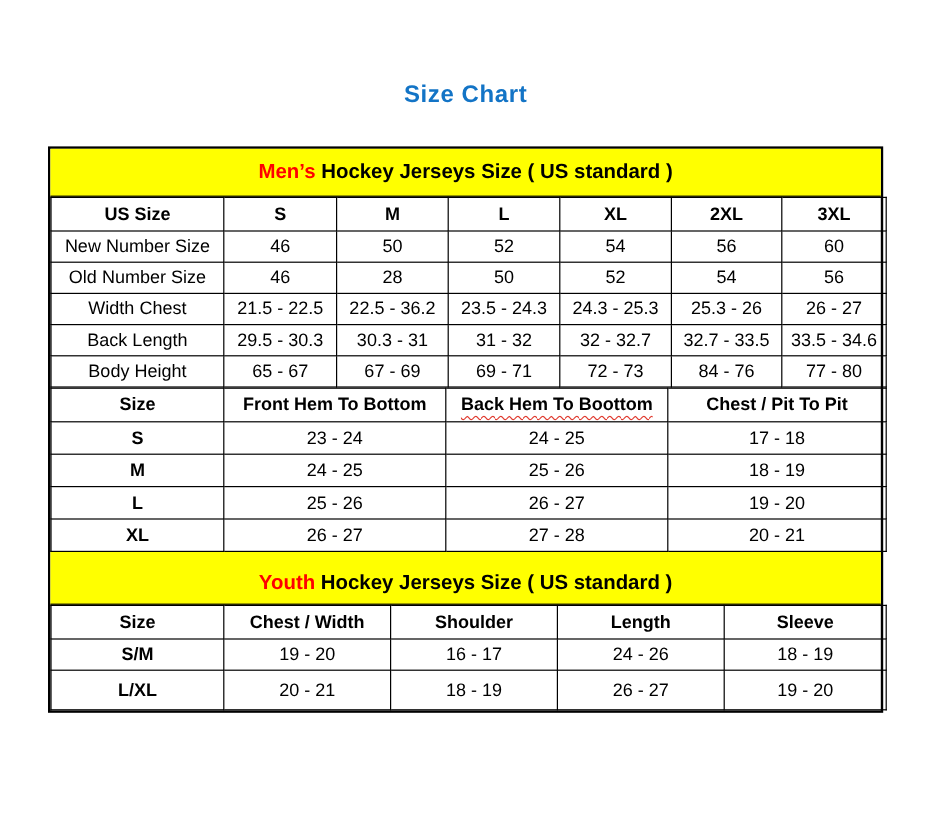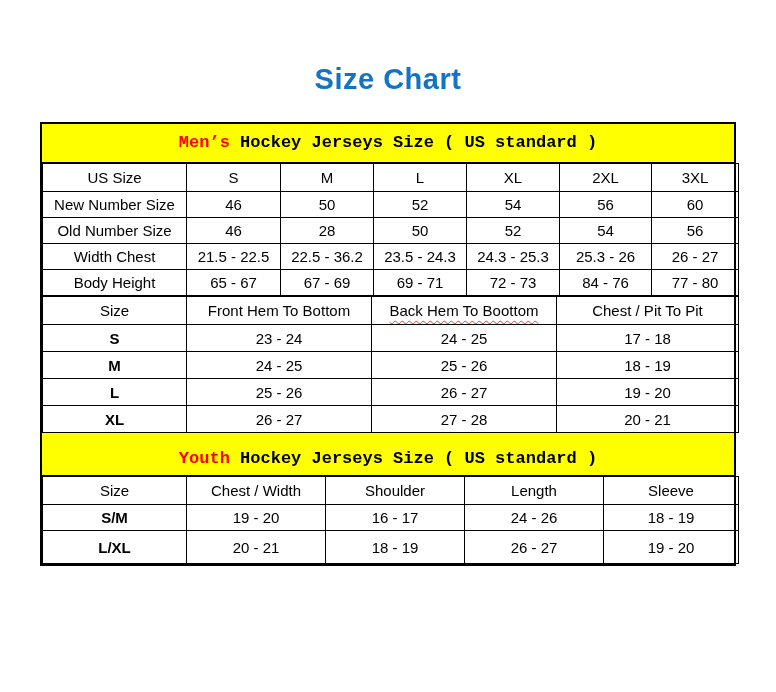--- a/index.html
+++ b/index.html
@@ -2,45 +2,44 @@
 <html><head>
 <meta charset="utf-8">
 <style>
   html,body{margin:0;padding:0;}
   body{
     width:776px;height:692px;background:#ffffff;overflow:hidden;
     font-family:"Liberation Sans",sans-serif;color:#000;
   }
   h1[data-name="page-title"]{
     margin:62px 0 0 0;height:34px;line-height:34px;
-    text-align:center;font-size:29px;font-weight:700;color:#1374C6;
+    text-align:center;font-size:20px;font-weight:700;color:#1374C6;
     letter-spacing:.5px;
   }
   .size-table{
     width:692px;margin:26px auto 0 auto;
     border:2px solid #000;background:#fff;
   }
   .banner{
     background:#FFFF00;border-bottom:1.5px solid #000;
     text-align:center;font-weight:700;font-size:17px;
     padding:9px 0 10px 0;
-    font-family:Liberation Mono, monospace;
   }
   .banner + table{margin-top:0;}
   .banner .banner-hl{color:#FF0000;}
   .banner.banner-youth{padding:16px 0 7px 0;}
   table.sec{
     border-collapse:collapse;width:100%;table-layout:fixed;
     border-bottom:1.5px solid #000;
   }
   table.sec th, table.sec td{
     border:1.5px solid #000;text-align:center;vertical-align:middle;
     font-size:15px;padding:0;overflow:hidden;white-space:nowrap;
   }
-  table.sec thead th{font-weight:400;height:27px;text-align:center;}
+  table.sec thead th{font-weight:700;height:27px;text-align:center;}
   table.sec td{font-weight:400;}
   .sec-mens tbody th{font-weight:400;}
   .sec-womens tbody th,.sec-youth tbody th{font-weight:700;}
   .sec-mens tbody tr{height:26px;}
   .sec-womens tbody tr{height:27px;}
   .sec-youth tbody tr{height:26px;}
   .sec-youth tbody tr:last-child{height:33px;}
   .squiggle{
     text-decoration-line:underline;
     text-decoration-style:wavy;
@@ -99,20 +98,29 @@
         <tr data-name="table-row">
           <th data-name="row-label">Width Chest</th>
           <td data-name="size-cell">21.5 - 22.5</td>
           <td data-name="size-cell">22.5 - 36.2</td>
           <td data-name="size-cell">23.5 - 24.3</td>
           <td data-name="size-cell">24.3 - 25.3</td>
           <td data-name="size-cell">25.3 - 26</td>
           <td data-name="size-cell">26 - 27</td>
         </tr>
         <tr data-name="table-row">
+          <th data-name="row-label">Back Length</th>
+          <td data-name="size-cell">29.5 - 30.3</td>
+          <td data-name="size-cell">30.3 - 31</td>
+          <td data-name="size-cell">31 - 32</td>
+          <td data-name="size-cell">32 - 32.7</td>
+          <td data-name="size-cell">32.7 - 33.5</td>
+          <td data-name="size-cell">33.5 - 34.6</td>
+        </tr>
+        <tr data-name="table-row">
           <th data-name="row-label">Body Height</th>
           <td data-name="size-cell">65 - 67</td>
           <td data-name="size-cell">67 - 69</td>
           <td data-name="size-cell">69 - 71</td>
           <td data-name="size-cell">72 - 73</td>
           <td data-name="size-cell">84 - 76</td>
           <td data-name="size-cell">77 - 80</td>
         </tr>
       </tbody>
     </table>

